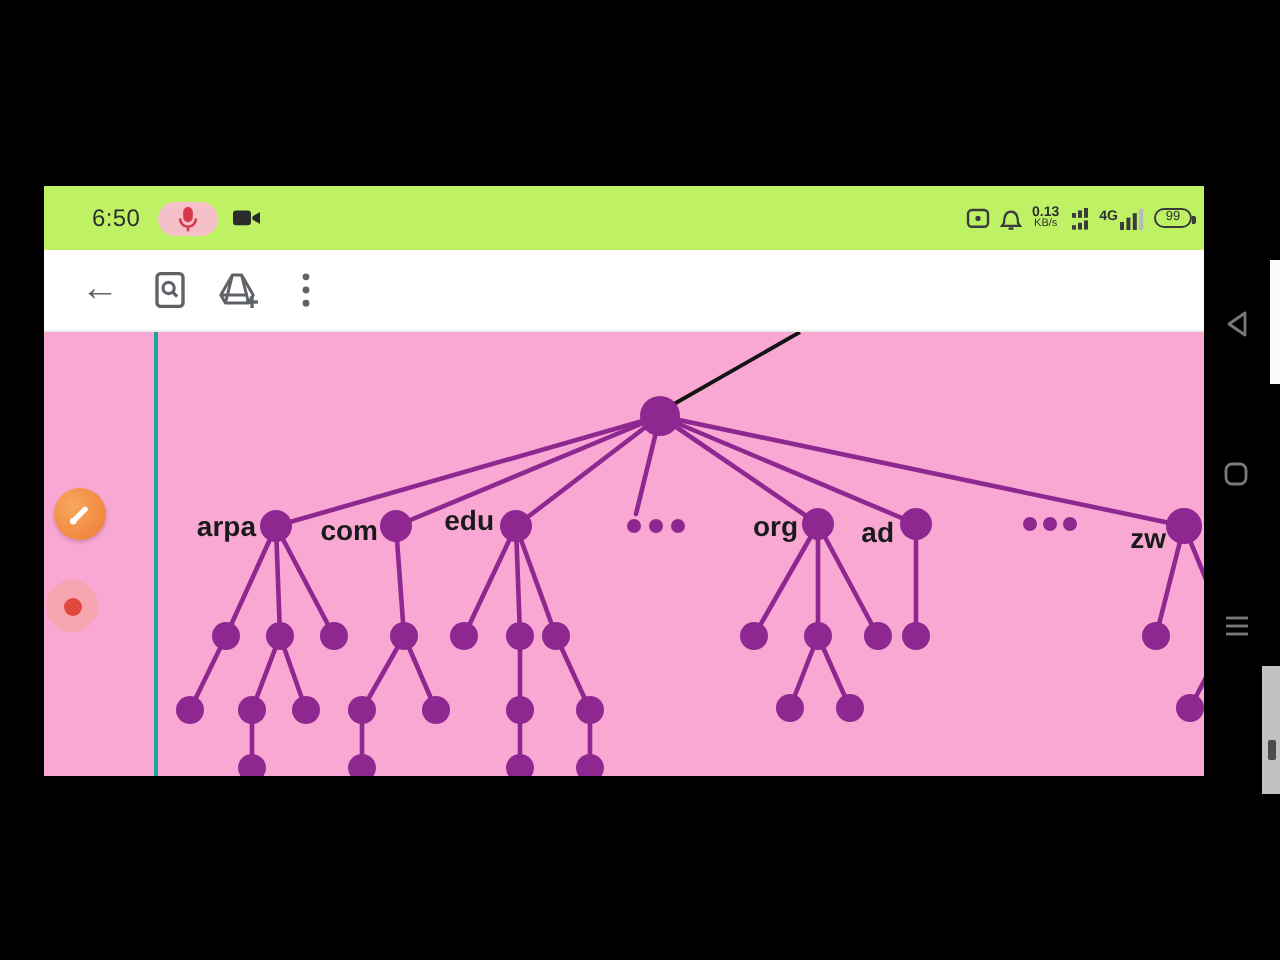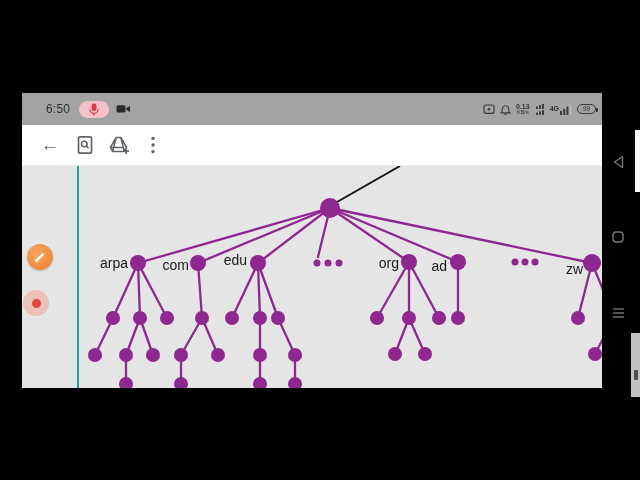--- a/index.html
+++ b/index.html
@@ -1,39 +1,39 @@
 <!DOCTYPE html>
 <html><head>
 <meta charset="utf-8">
 <style>
   html,body{margin:0;padding:0;background:#000;}
   *{box-sizing:border-box;font-family:"Liberation Sans",sans-serif;}
   .stage{position:relative;width:640px;height:480px;background:#000;overflow:hidden;}
   .screen{position:absolute;left:22px;top:93px;width:580px;height:295px;background:#fff;display:flex;flex-direction:column;}
   
-  .status-bar{height:32px;display:flex;align-items:center;padding:0 6px 0 24px;background:#a3a3a3;}
+  .status-bar{height:32px;display:flex;align-items:center;padding:0 6px 0 24px;background:#bef264;}
   .sb-time{font-size:12px;color:#2d2f31;letter-spacing:.2px;}
   .mic-pill{margin-left:9px;width:30px;height:17px;border-radius:9px;background:#f5c0c9;display:flex;align-items:center;justify-content:center;}
   .cam-icon{margin-left:7px;display:flex;align-items:center;}
   .sb-right{margin-left:auto;display:flex;align-items:center;gap:5px;color:#2f3033;}
   .net-speed{display:flex;flex-direction:column;align-items:center;line-height:1;}
   .net-speed .v{font-size:7px;font-weight:bold;color:#2f3033;}
   .net-speed .u{font-size:5.5px;color:#2f3033;}
   .fourg{display:flex;align-items:flex-end;gap:1px;}
   .fourg .t{font-size:7px;font-weight:bold;color:#2f3033;line-height:1;margin-bottom:3px;}
   .battery{position:relative;width:19px;height:10.5px;border:1.2px solid #3a3b3d;border-radius:5px;display:flex;align-items:center;justify-content:center;}
   .battery:after{content:"";position:absolute;right:-3px;top:2.8px;width:1.8px;height:4px;background:#3a3b3d;border-radius:0 1px 1px 0;}
   .battery span{font-size:6.5px;color:#2f3033;line-height:1;}
   
   .app-bar{height:40px;display:flex;align-items:center;padding:0 4px 0 10px;background:#fff;}
   .back-btn{width:36px;height:36px;display:flex;align-items:center;justify-content:center;font-size:19px;color:#5f6368;cursor:pointer;}
   .doc-title{flex:1;font-size:15.5px;color:#3f4246;white-space:nowrap;overflow:hidden;}
   .ab-icon{width:34px;height:36px;display:flex;align-items:center;justify-content:center;cursor:pointer;}
   
-  .content{position:relative;flex:1;background:#e5e5e5;border-top:1px solid #ececec;overflow:hidden;}
+  .content{position:relative;flex:1;background:#f9a8d4;border-top:1px solid #ececec;overflow:hidden;font-weight:bold;}
   .page-edge{position:absolute;left:55px;top:0;bottom:0;width:2px;background:#20a39a;}
   .tree-svg{position:absolute;left:0;top:0;}
   .fab-edit{position:absolute;left:5px;top:78px;width:26px;height:26px;border-radius:50%;
     background:radial-gradient(circle at 35% 35%, #f8a75e, #ee7b33);display:flex;align-items:center;justify-content:center;cursor:pointer;box-shadow:0 1px 2px rgba(0,0,0,.2);}
   .fab-record{position:absolute;left:1px;top:124px;width:26px;height:26px;border-radius:50%;
     background:rgba(243,160,140,.5);display:flex;align-items:center;justify-content:center;cursor:pointer;}
   .fab-record .dot{width:9px;height:9px;border-radius:50%;background:#e2483d;}
   
   .nav-icon{position:absolute;display:flex;align-items:center;justify-content:center;cursor:pointer;}
   .sliver-white{position:absolute;left:635px;top:130px;width:5px;height:62px;background:#fbfbfb;}

